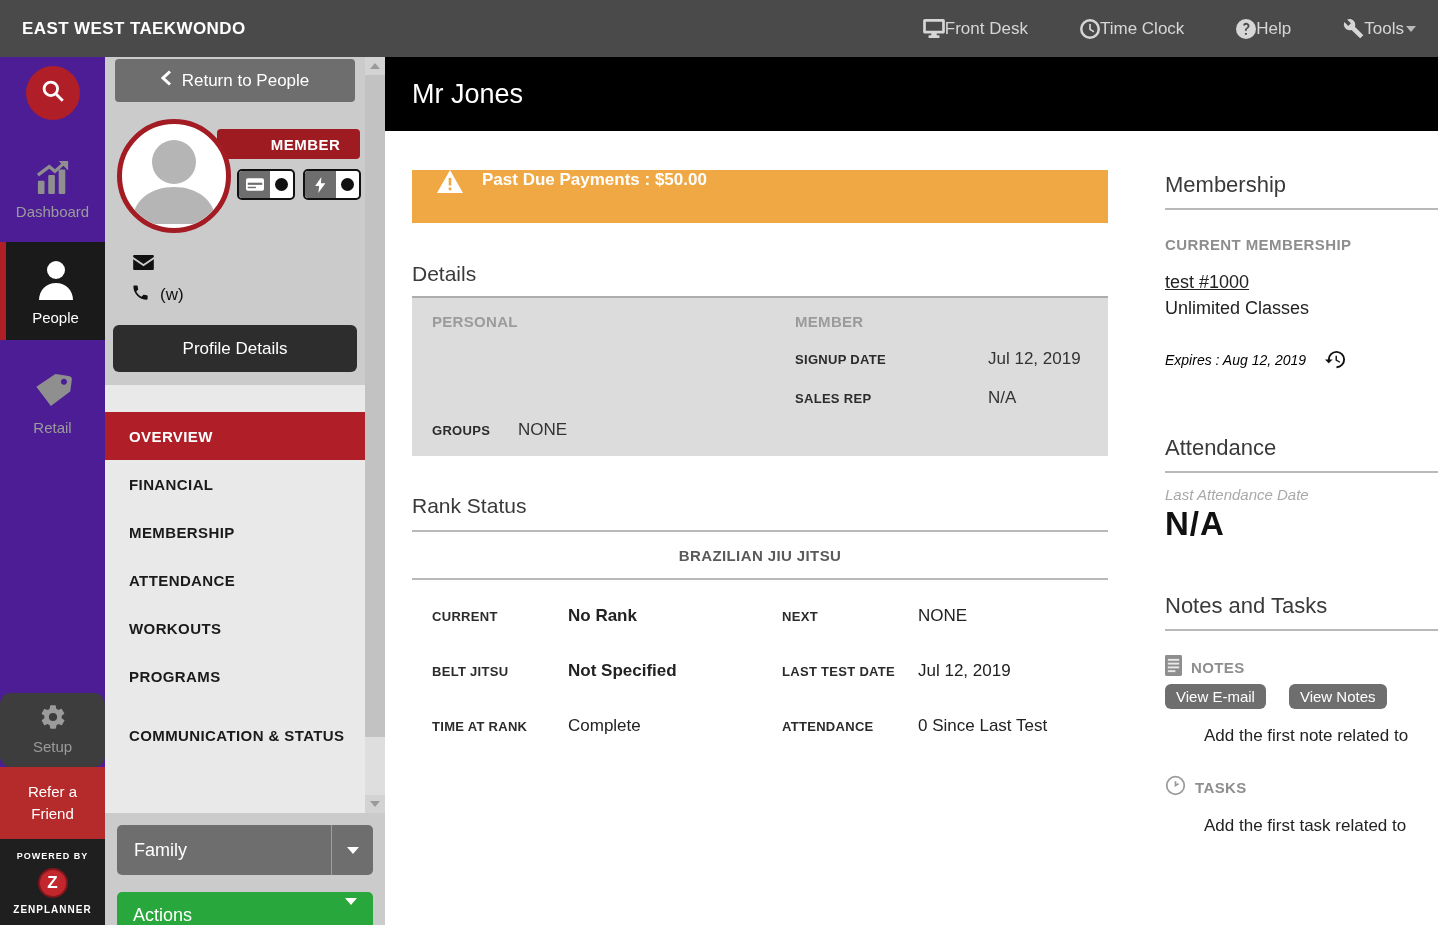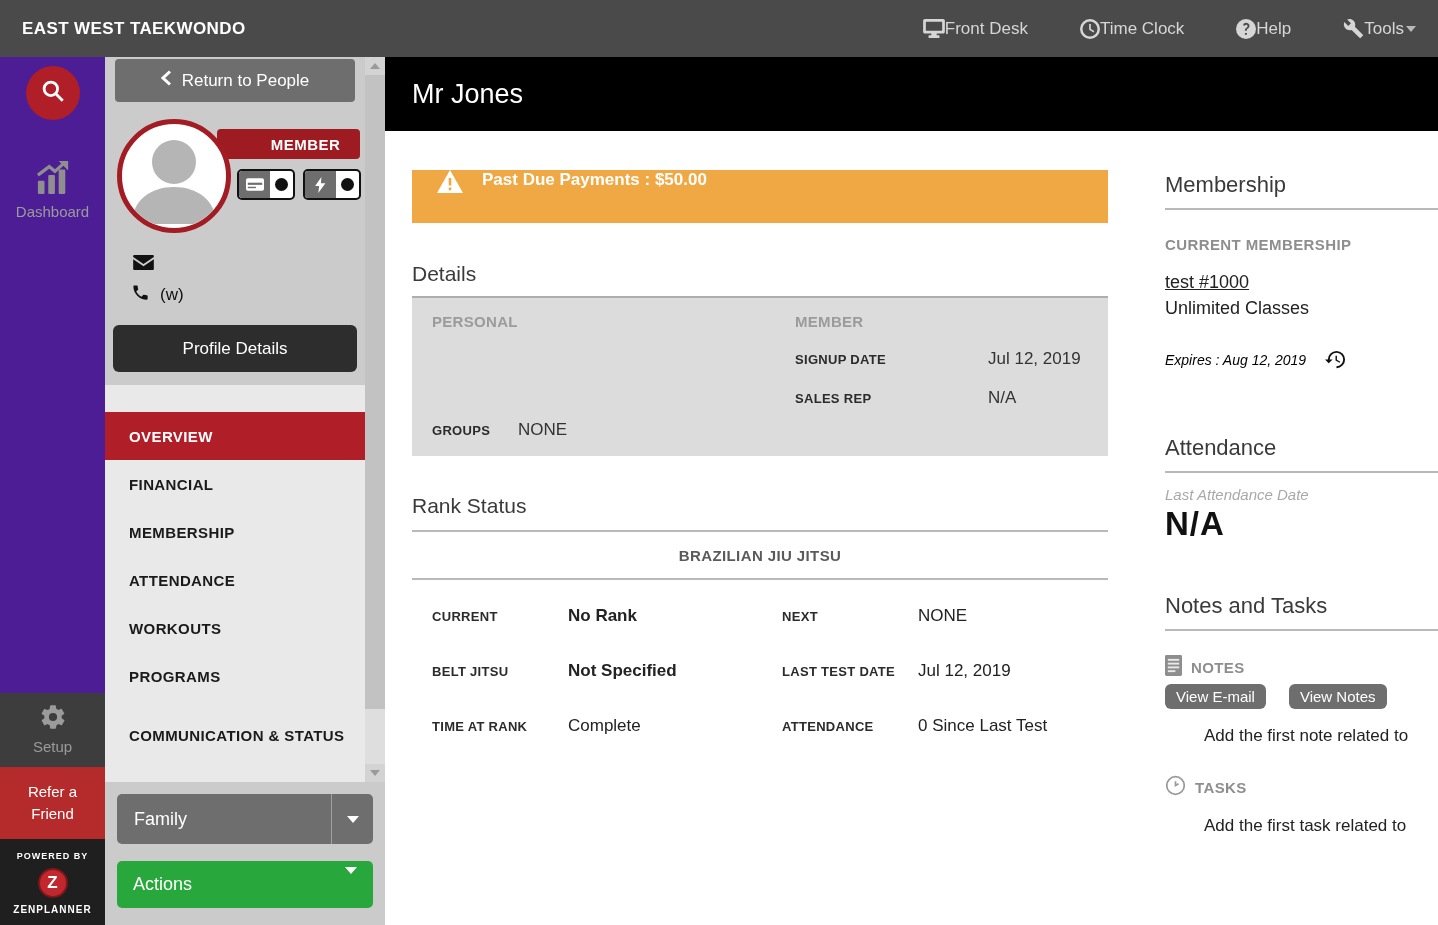--- a/index.html
+++ b/index.html
@@ -30,21 +30,21 @@
     padding:14px 0 12px; color:#9b9b9b; font-size:15px; cursor:pointer; }
   .side-item .ico { color:#8f8f8f; }
   .side-item.dashboard { margin-top:26px; }
   .side-item.active { background:#1a1a1a; border-left:6px solid #b01e28;
     color:#fff; margin-top:10px; padding:16px 0 14px; }
   .side-item.active .ico { color:#fff; }
   .side-item.calendar { margin-top:6px; }
   .side-item.retail { margin-top:18px; }
   .side-spacer { flex:1; }
   .setup-block { background:#3d3d3d; display:flex; flex-direction:column; align-items:center;
-    gap:4px; padding:10px 0 12px; color:#9b9b9b; font-size:15px; cursor:pointer; }
+    gap:4px; padding:10px 0 12px; color:#9b9b9b; font-size:15px; cursor:pointer;border-radius:11px; }
   .refer-block { background:#b52a2a; color:#fff; font-size:15px; text-align:center;
     padding:14px 6px; line-height:22px; cursor:pointer; }
   .powered { background:#1f1f1f; text-align:center; padding:12px 8px 10px; }
   .powered .pby { color:#fff; font-size:9px; font-weight:bold; letter-spacing:1px; }
   .zlogo { width:30px; height:30px; border-radius:50%; background:#c1272d;
     border:2px solid #7e161b; color:#fff; font-weight:bold; font-size:17px;
     display:flex; align-items:center; justify-content:center; margin:7px auto 6px; }
   .powered .zp { color:#fff; font-size:10px; font-weight:bold; letter-spacing:1px; }
 
   
@@ -83,21 +83,21 @@
   
   .ps-scrollbar { width:20px; background:#dedede; display:flex; flex-direction:column; }
   .sb-arrow { height:18px; background:#d3d3d3; display:flex; align-items:center;
     justify-content:center; cursor:pointer; }
   .sb-arrow .tri-up { width:0; height:0; border-left:5px solid transparent;
     border-right:5px solid transparent; border-bottom:6px solid #9a9a9a; }
   .sb-arrow .tri-dn { width:0; height:0; border-left:5px solid transparent;
     border-right:5px solid transparent; border-top:6px solid #9a9a9a; }
   .sb-track { flex:1; position:relative; }
   .sb-thumb { position:absolute; top:0; left:0; right:0; height:92%; background:#c2c2c2; cursor:grab; }
-  .ps-bottom { height:143px; background:#cbcbcb; flex:0 0 auto; padding:12px 12px 0; }
+  .ps-bottom { height:112px; background:#cbcbcb; flex:0 0 auto; padding:12px 12px 0; }
   .family-btn { height:50px; background:#6e6e6e; border-radius:5px; display:flex;
     color:#fff; font-size:18px; cursor:pointer; overflow:hidden; }
   .family-btn .fb-label { flex:1; display:flex; align-items:center; padding-left:17px; }
   .family-btn .fb-caret { width:42px; border-left:1px solid #9f9f9f; display:flex;
     align-items:center; justify-content:center; }
   .actions-btn { margin-top:17px; height:47px; background:#28a83c; border-radius:5px;
     display:flex; align-items:center; color:#fff; font-size:18px;
     padding:0 16px; cursor:pointer; }
   .actions-btn .ab-caret { margin-left:auto; }
   .caret-w { width:0; height:0; border-left:6px solid transparent;
@@ -221,20 +221,37 @@
           <svg width="38" height="34" viewBox="0 0 40 36" fill="currentColor">
               <rect x="4" y="22" width="7" height="14" rx="1"></rect>
               <rect x="15" y="16" width="7" height="20" rx="1"></rect>
               <rect x="26" y="10" width="7" height="26" rx="1"></rect>
               <path d="M4 16L16 7l6 5L32 3" stroke="currentColor" stroke-width="3.4" fill="none"></path>
               <path d="M26 1h10v10z"></path>
             </svg>
         </span>
         <span>Dashboard</span>
       </div>
+      <div class="side-item active">
+        <span class="ico">
+          <svg width="40" height="42" viewBox="0 0 40 42" fill="currentColor">
+              <circle cx="20" cy="12" r="9"></circle>
+              <path d="M3 42c0-10 7.5-17 17-17s17 7 17 17z"></path>
+            </svg>
+        </span>
+        <span>People</span>
+      </div>
+      <div class="side-item retail">
+        <span class="ico">
+          <svg width="38" height="38" viewBox="0 0 40 40" fill="currentColor">
+              <path d="M22 2h12a4 4 0 0 1 4 4v12L20 36 2 18 20 2h2zm8 10a3.2 3.2 0 1 0 .1-6.4 3.2 3.2 0 0 0-.1 6.4z" transform="rotate(8 20 20)"></path>
+            </svg>
+        </span>
+        <span>Retail</span>
+      </div>
       <div class="side-spacer"></div>
       <div class="setup-block">
         <span>
           <svg width="28" height="28" viewBox="0 0 24 24" fill="#9b9b9b">
               <path d="M19.4 13c.04-.32.06-.66.06-1s-.02-.68-.07-1l2.1-1.65c.2-.15.24-.42.12-.64l-2-3.46c-.12-.22-.39-.3-.61-.22l-2.5 1a7.3 7.3 0 0 0-1.7-1l-.4-2.65A.5.5 0 0 0 14 2h-4a.5.5 0 0 0-.5.42l-.38 2.65c-.6.25-1.17.6-1.7 1l-2.5-1a.5.5 0 0 0-.6.22l-2 3.46c-.13.22-.08.5.12.64L4.6 11a7.9 7.9 0 0 0 0 2l-2.1 1.65c-.2.15-.25.42-.13.64l2 3.46c.13.22.4.3.62.22l2.5-1c.52.4 1.08.74 1.69 1l.38 2.65c.04.24.25.42.5.42h4c.25 0 .46-.18.5-.42l.38-2.65c.6-.26 1.17-.6 1.69-1l2.5 1c.23.09.5 0 .61-.22l2-3.46a.5.5 0 0 0-.12-.64L19.4 13zM12 15.5a3.5 3.5 0 1 1 0-7 3.5 3.5 0 0 1 0 7z"></path>
             </svg>
         </span>
         <span>Setup</span>
       </div>
       <div class="refer-block">

